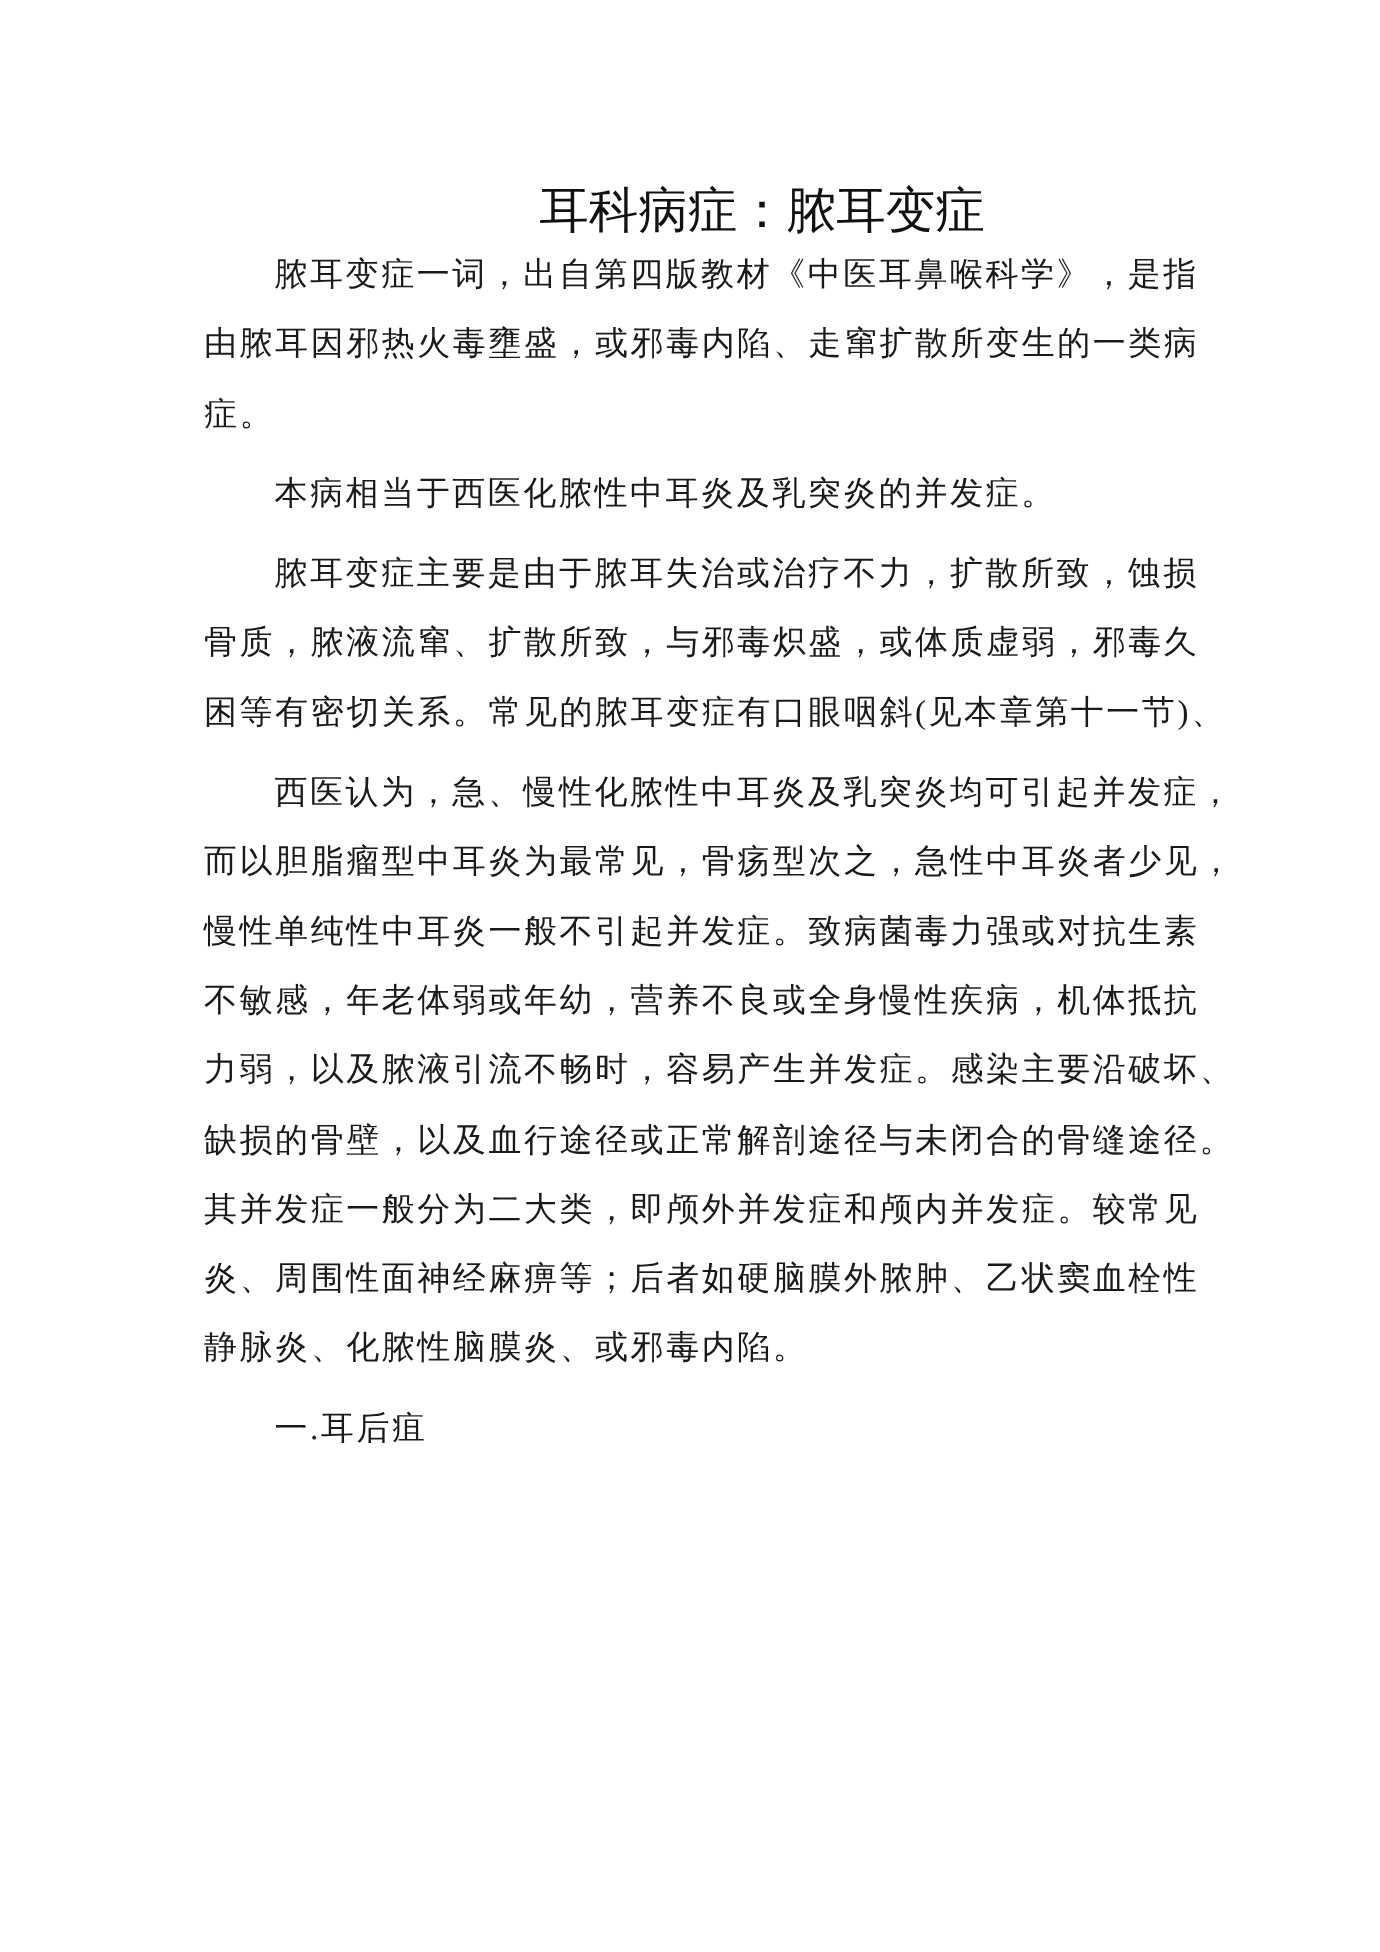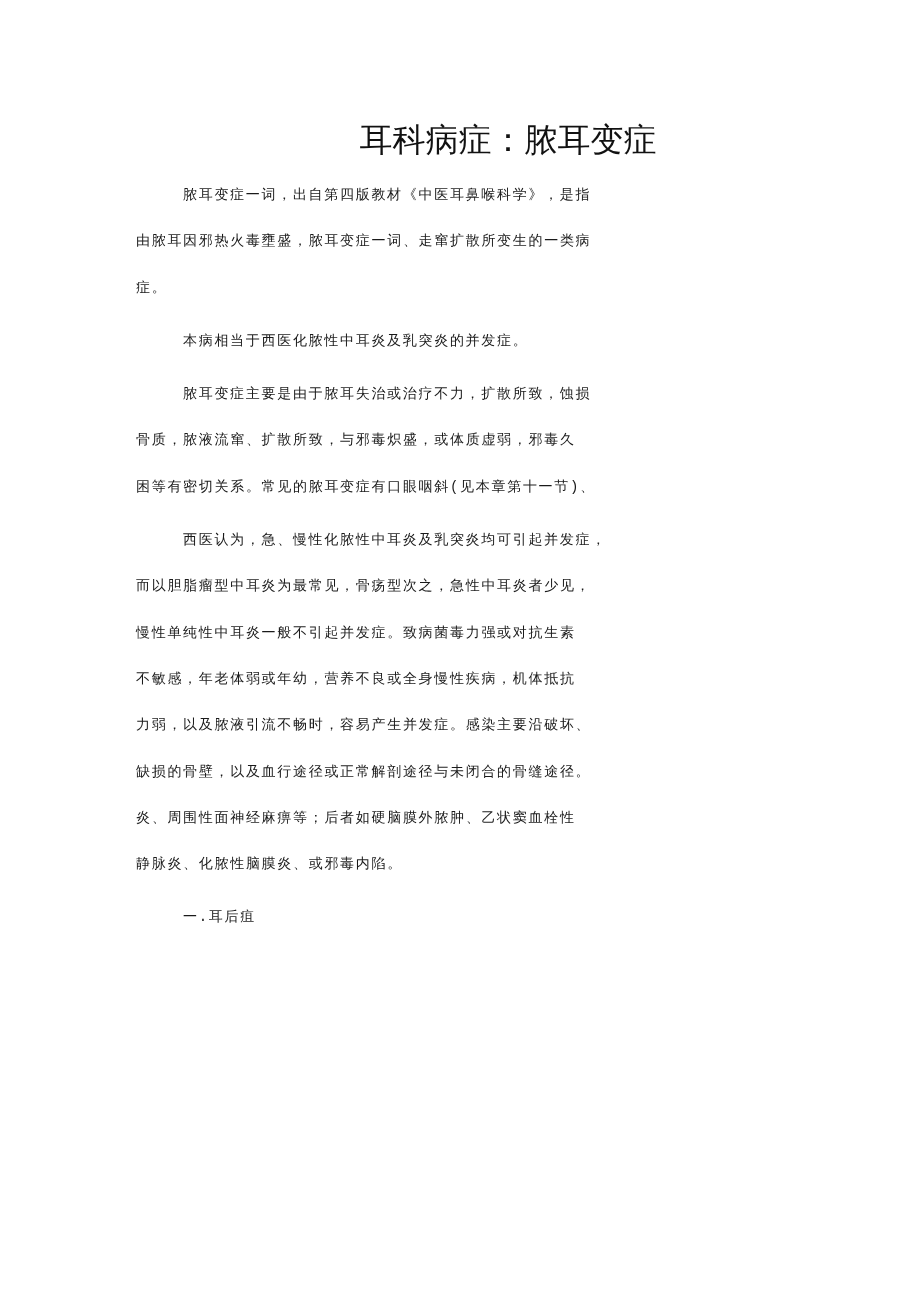--- a/index.html
+++ b/index.html
@@ -5,40 +5,40 @@
   html, body { margin: 0; padding: 0; background: #ffffff; }
   body { width: 920px; height: 1301px; position: relative; overflow: hidden; }
   .page { position: absolute; left: 0; top: 0; width: 920px; height: 1301px; background: #fff; }
   .title {
     position: absolute; left: 0; width: 920px; top: 118px;
     text-align: center;
     font-family: "DejaVu Sans", "Liberation Sans", sans-serif;
     font-size: 33px; color: #111; letter-spacing: 0px; margin-left: 48px;
   }
   .body-text {
-    position: absolute; left: 136px; width: 680px; top: 172px;
-    font-family: Liberation Mono, monospace;
-    font-size: 14px; color: #1a1a1a;
+    position: absolute; left: 136px; width: 680px; top: 160px;
+    font-family: Liberation Serif, serif;
+    font-size: 22px; color: #1a1a1a;
     letter-spacing: 1.7px;
   }
   .line { display: block; height: 46.3px; line-height: 46.3px; white-space: nowrap; }
   .indent { padding-left: 47px; }
   .gap { height: 7px; display: block; }
 </style>
 </head>
 <body>
 
 <div class="page">
   <div class="title">耳科病症：脓耳变症</div>
 
   <div class="body-text">
 
     <div>
       <span class="line indent">脓耳变症一词，出自第四版教材《中医耳鼻喉科学》，是指</span>
-      <span class="line">由脓耳因邪热火毒壅盛，脓耳变症一词、走窜扩散所变生的一类病</span>
+      <span class="line">由脓耳因邪热火毒壅盛，或邪毒内陷、走窜扩散所变生的一类病</span>
       <span class="line">症。</span>
     </div>
     <span class="gap"></span>
 
     <div>
       <span class="line indent">本病相当于西医化脓性中耳炎及乳突炎的并发症。</span>
     </div>
     <span class="gap"></span>
 
     <div>
@@ -48,20 +48,21 @@
     </div>
     <span class="gap"></span>
 
     <div>
       <span class="line indent">西医认为，急、慢性化脓性中耳炎及乳突炎均可引起并发症，</span>
       <span class="line">而以胆脂瘤型中耳炎为最常见，骨疡型次之，急性中耳炎者少见，</span>
       <span class="line">慢性单纯性中耳炎一般不引起并发症。致病菌毒力强或对抗生素</span>
       <span class="line">不敏感，年老体弱或年幼，营养不良或全身慢性疾病，机体抵抗</span>
       <span class="line">力弱，以及脓液引流不畅时，容易产生并发症。感染主要沿破坏、</span>
       <span class="line">缺损的骨壁，以及血行途径或正常解剖途径与未闭合的骨缝途径。</span>
+      <span class="line">其并发症一般分为二大类，即颅外并发症和颅内并发症。较常见</span>
       <span class="line">炎、周围性面神经麻痹等；后者如硬脑膜外脓肿、乙状窦血栓性</span>
       <span class="line">静脉炎、化脓性脑膜炎、或邪毒内陷。</span>
     </div>
     <span class="gap"></span>
 
     <div>
       <span class="line indent">一.耳后疽</span>
     </div>
     <span class="gap"></span>
 

